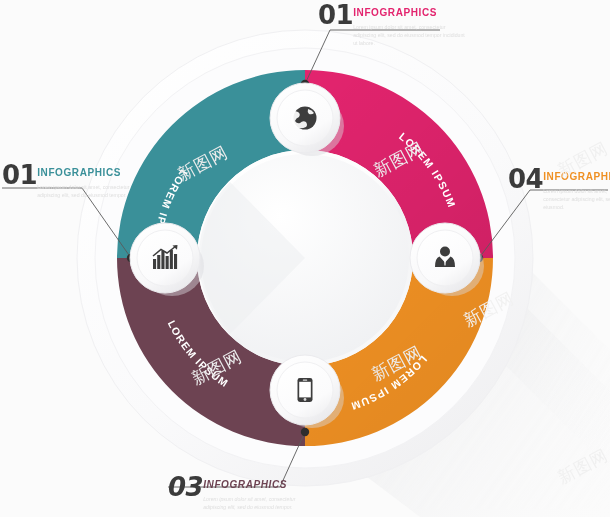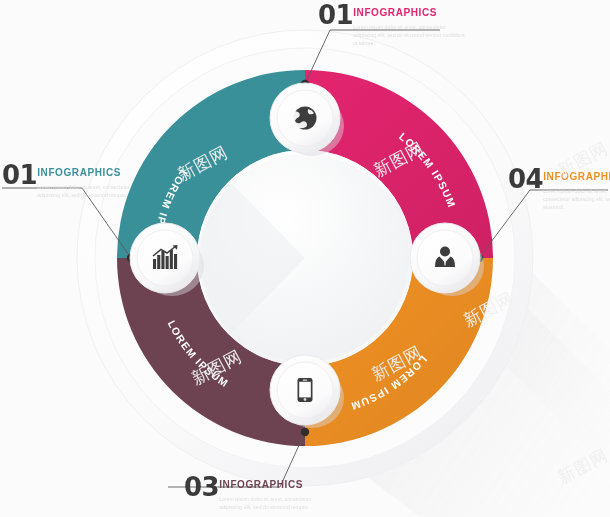--- a/index.html
+++ b/index.html
@@ -30,21 +30,21 @@
     font-size:5.2px;line-height:1.55;
     color:#dedede;
     max-width:112px;white-space:normal;
   }
   .row{display:flex;align-items:flex-start;}
 
   .c01{left:318px;top:2px;}
   .c01 .ttl{color:#e3246e;}
   .c02{left:508px;top:166px;}
   .c02 .ttl{color:#ef9023;}
-  .c03{left:184px;top:474px;}
+  .c03{left:168px;top:474px;font-style:italic;}
   .c03 .ttl{color:#6d4352;}
   .c04{left:2px;top:162px;}
   .c04 .ttl{color:#3a9099;}
 
   
   .wm{
     position:absolute;
     color:#ececec;
     font-size:17px;
     font-family:"DejaVu Sans", sans-serif;

